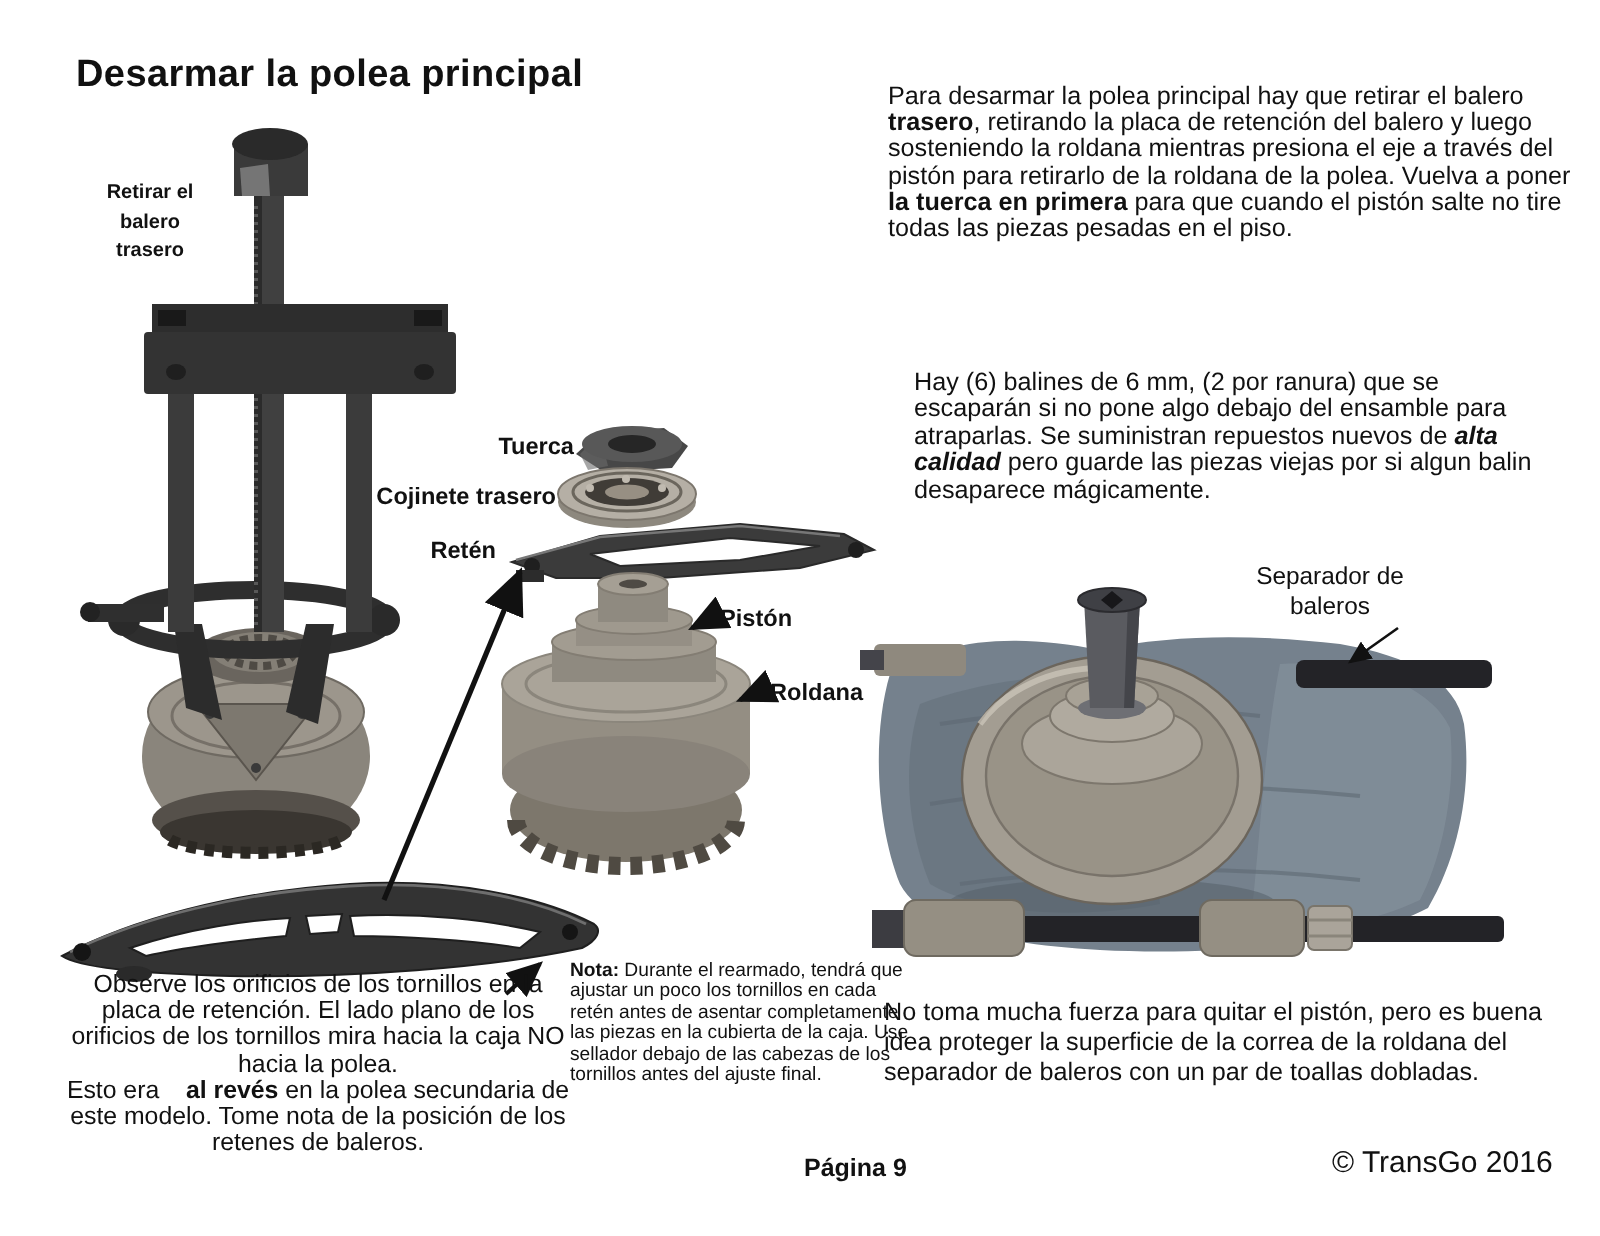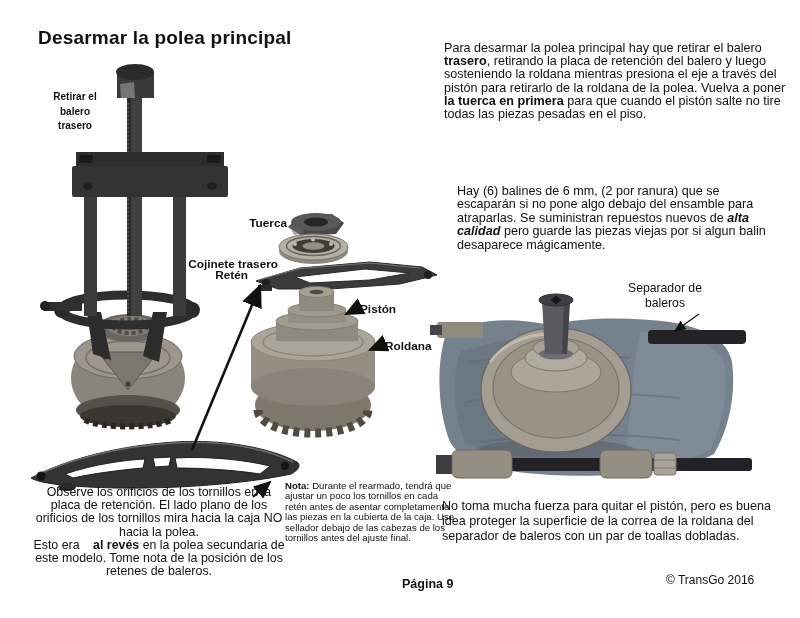--- a/index.html
+++ b/index.html
@@ -8,21 +8,21 @@
     font-family:"Liberation Sans","DejaVu Sans",sans-serif;color:#111;
     overflow:hidden;margin:0 auto;
   }
   .abs{position:absolute;}
   .title{font-size:19px;font-weight:bold;letter-spacing:.2px;}
   .body-text{font-size:12.6px;line-height:13.2px;}
   .caption{font-size:10px;font-weight:bold;text-align:center;white-space:pre-line;line-height:14.5px;}
   .part-label{font-size:11.8px;font-weight:bold;white-space:nowrap;}
   .note-text{font-size:9.6px;line-height:10.4px;}
   .footer-page{font-size:12.5px;font-weight:bold;}
-  .footer-copy{font-size:12px;}
+  .footer-copy{font-size:15px;}
   .centered{text-align:center;}
   .preline{white-space:pre-line;}
   svg{display:block;}
 </style>
 </head>
 <body>
 
 <div class="page">
 
   <div class="abs title" style="left:38px;top:27px;">Desarmar la polea principal</div>
@@ -128,21 +128,21 @@
       <ellipse cx="67" cy="116" rx="41" ry="9" fill="#a29c91" stroke="#837d73" stroke-width="1"></ellipse>
       <rect x="38" y="105" width="58" height="13" fill="#958f85"></rect>
       <ellipse cx="67" cy="105" rx="29" ry="7" fill="#9f998e" stroke="#837d73" stroke-width="1"></ellipse>
       <rect x="49" y="87" width="35" height="19" fill="#8f8a80"></rect>
       <ellipse cx="66.5" cy="87" rx="17.5" ry="5.5" fill="#a59f94" stroke="#837d73" stroke-width="1"></ellipse>
       <ellipse cx="66.5" cy="87" rx="7" ry="2.2" fill="#4e4a44"></ellipse>
     </g>
   </svg>
 
   <div class="abs part-label" style="right:513px;top:216px;">Tuerca</div>
-  <div class="abs part-label" style="right:522px;top:257px;">Cojinete trasero</div>
+  <div class="abs part-label" style="right:522px;top:241px;">Cojinete trasero</div>
   <div class="abs part-label" style="right:552px;top:268px;">Retén</div>
   <div class="abs part-label" style="left:360px;top:302px;">Pistón</div>
   <div class="abs part-label" style="left:385px;top:339px;">Roldana</div>
 
   <svg class="abs" style="left:430px;top:292px;" width="365" height="195" viewBox="0 0 365 195">
 
     <g>
       <path d="M15,45 C40,28 75,24 120,33 C160,24 205,26 240,30 C275,36 298,48 302,70
                C306,100 300,135 284,162 C250,180 180,186 120,183 C70,180 32,172 20,150
                C8,120 6,75 15,45 Z" fill="#75818d"></path>

